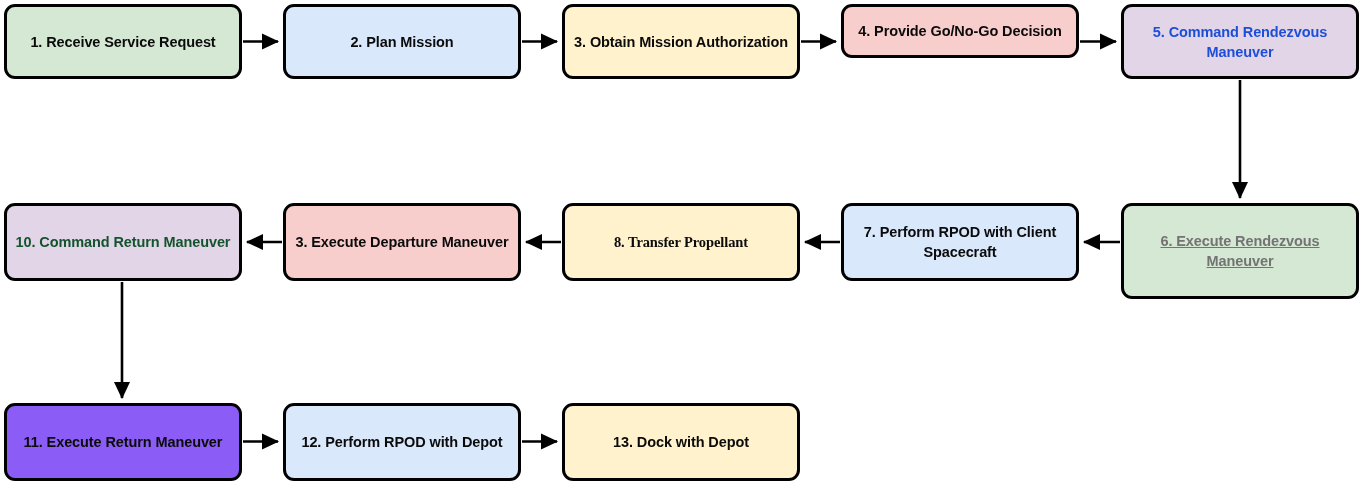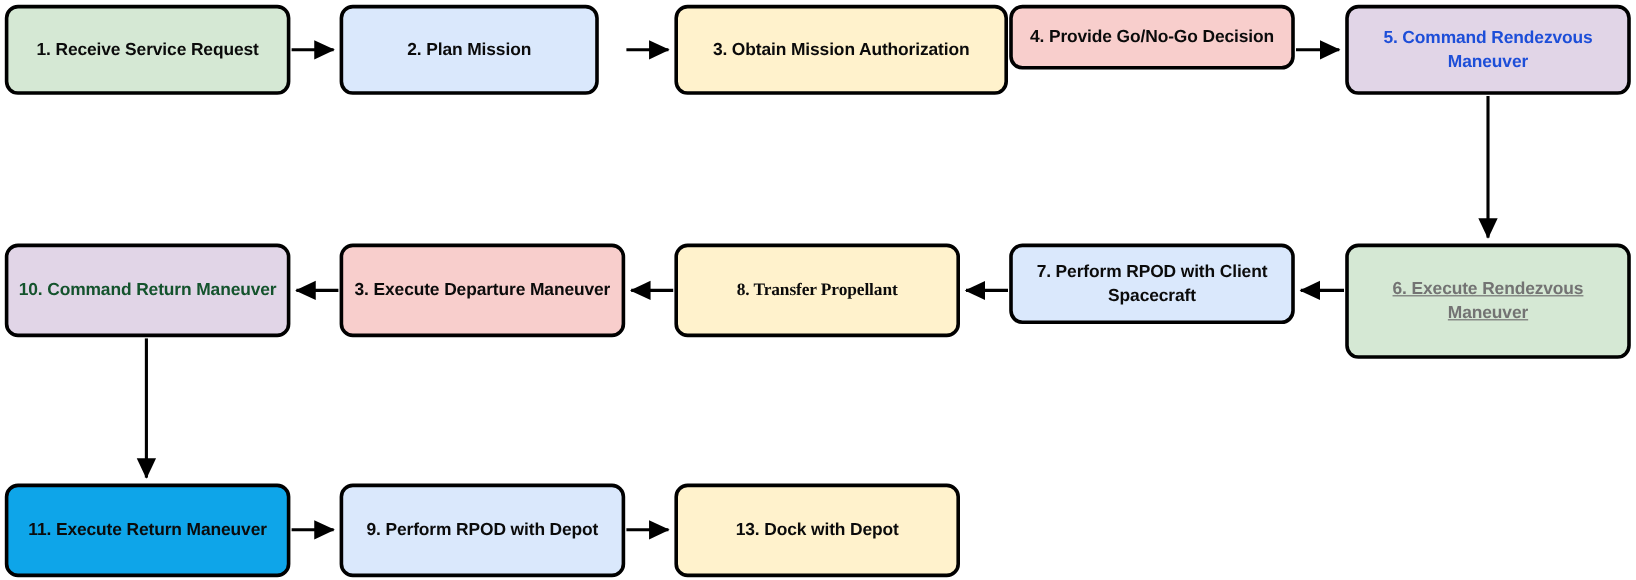--- a/index.html
+++ b/index.html
@@ -74,50 +74,50 @@
 
     <line x1="122" y1="282" x2="122" y2="398" stroke="#000000" stroke-width="2.6" marker-end="url(#arrowhead)"></line>
 
     <line x1="243" y1="441.5" x2="278" y2="441.5" stroke="#000000" stroke-width="2.6" marker-end="url(#arrowhead)"></line>
     <line x1="522" y1="441.5" x2="557" y2="441.5" stroke="#000000" stroke-width="2.6" marker-end="url(#arrowhead)"></line>
   </svg>
 
   <div class="node" style="left: 4px; top: 4px; width: 238px; height: 75px; background: rgb(213, 232, 212); border-color: rgb(0, 0, 0); color: rgb(11, 11, 11);">
     <span class="node-label">1. Receive Service Request</span>
   </div>
-  <div class="node" style="left: 283px; top: 4px; width: 216px; height: 75px; background: rgb(218, 232, 252); border-color: rgb(0, 0, 0); color: rgb(11, 11, 11);">
+  <div class="node" style="left: 283px; top: 4px; width: 238px; height: 75px; background: rgb(218, 232, 252); border-color: rgb(0, 0, 0); color: rgb(11, 11, 11);">
     <span class="node-label">2. Plan Mission</span>
   </div>
-  <div class="node" style="left: 562px; top: 4px; width: 278px; height: 75px; background: rgb(255, 242, 204); border-color: rgb(0, 0, 0); color: rgb(11, 11, 11);">
+  <div class="node" style="left: 562px; top: 4px; width: 238px; height: 75px; background: rgb(255, 242, 204); border-color: rgb(0, 0, 0); color: rgb(11, 11, 11);">
     <span class="node-label">3. Obtain Mission Authorization</span>
   </div>
   <div class="node" style="left: 841px; top: 4px; width: 238px; height: 54px; background: rgb(248, 206, 204); border-color: rgb(0, 0, 0); color: rgb(11, 11, 11);">
     <span class="node-label">4. Provide Go/No-Go Decision</span>
   </div>
   <div class="node" style="left: 1121px; top: 4px; width: 238px; height: 75px; background: rgb(225, 213, 231); border-color: rgb(0, 0, 0); color: #1d4ed8; align-items: center;">
     <span class="node-label">5. Command Rendezvous Maneuver</span>
   </div>
   <div class="node" style="left: 1121px; top: 203px; width: 238px; height: 96px; background: rgb(213, 232, 212); border-color: rgb(0, 0, 0); color: #737373; text-decoration: underline;">
     <span class="node-label">6. Execute Rendezvous Maneuver</span>
   </div>
-  <div class="node" style="left: 841px; top: 203px; width: 238px; height: 67px; background: rgb(218, 232, 252); border-color: rgb(0, 0, 0); color: rgb(11, 11, 11);">
+  <div class="node" style="left: 841px; top: 203px; width: 238px; height: 78px; background: rgb(218, 232, 252); border-color: rgb(0, 0, 0); color: rgb(11, 11, 11);">
     <span class="node-label">7. Perform RPOD with Client Spacecraft</span>
   </div>
   <div class="node" style="left: 562px; top: 203px; width: 238px; height: 78px; background: rgb(255, 242, 204); border-color: rgb(0, 0, 0); color: rgb(11, 11, 11); font-family: Liberation Serif, serif;">
     <span class="node-label">8. Transfer Propellant</span>
   </div>
   <div class="node" style="left: 283px; top: 203px; width: 238px; height: 78px; background: rgb(248, 206, 204); border-color: rgb(0, 0, 0); color: rgb(11, 11, 11);">
     <span class="node-label">3. Execute Departure Maneuver</span>
   </div>
   <div class="node" style="left: 4px; top: 203px; width: 238px; height: 78px; background: rgb(225, 213, 231); border-color: rgb(0, 0, 0); color: #14532d;">
     <span class="node-label">10. Command Return Maneuver</span>
   </div>
-  <div class="node" style="left: 4px; top: 403px; width: 238px; height: 78px; background: #0ea5e9; border-color: rgb(0, 0, 0); color: rgb(11, 11, 11);">
+  <div class="node" style="left: 4px; top: 403px; width: 238px; height: 78px; background: #8b5cf6; border-color: rgb(0, 0, 0); color: rgb(11, 11, 11);">
     <span class="node-label">11. Execute Return Maneuver</span>
   </div>
   <div class="node" style="left: 283px; top: 403px; width: 238px; height: 78px; background: rgb(218, 232, 252); border-color: rgb(0, 0, 0); color: rgb(11, 11, 11);">
-    <span class="node-label">9. Perform RPOD with Depot</span>
+    <span class="node-label">12. Perform RPOD with Depot</span>
   </div>
   <div class="node" style="left: 562px; top: 403px; width: 238px; height: 78px; background: rgb(255, 242, 204); border-color: rgb(0, 0, 0); color: rgb(11, 11, 11); text-align: center;">
     <span class="node-label">13. Dock with Depot</span>
   </div>
 
 </div>
 
 </body></html>

